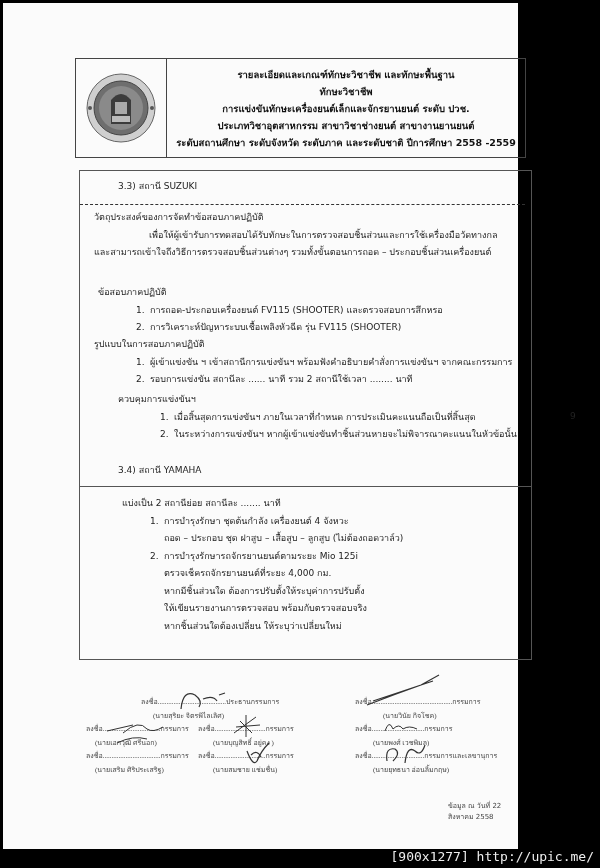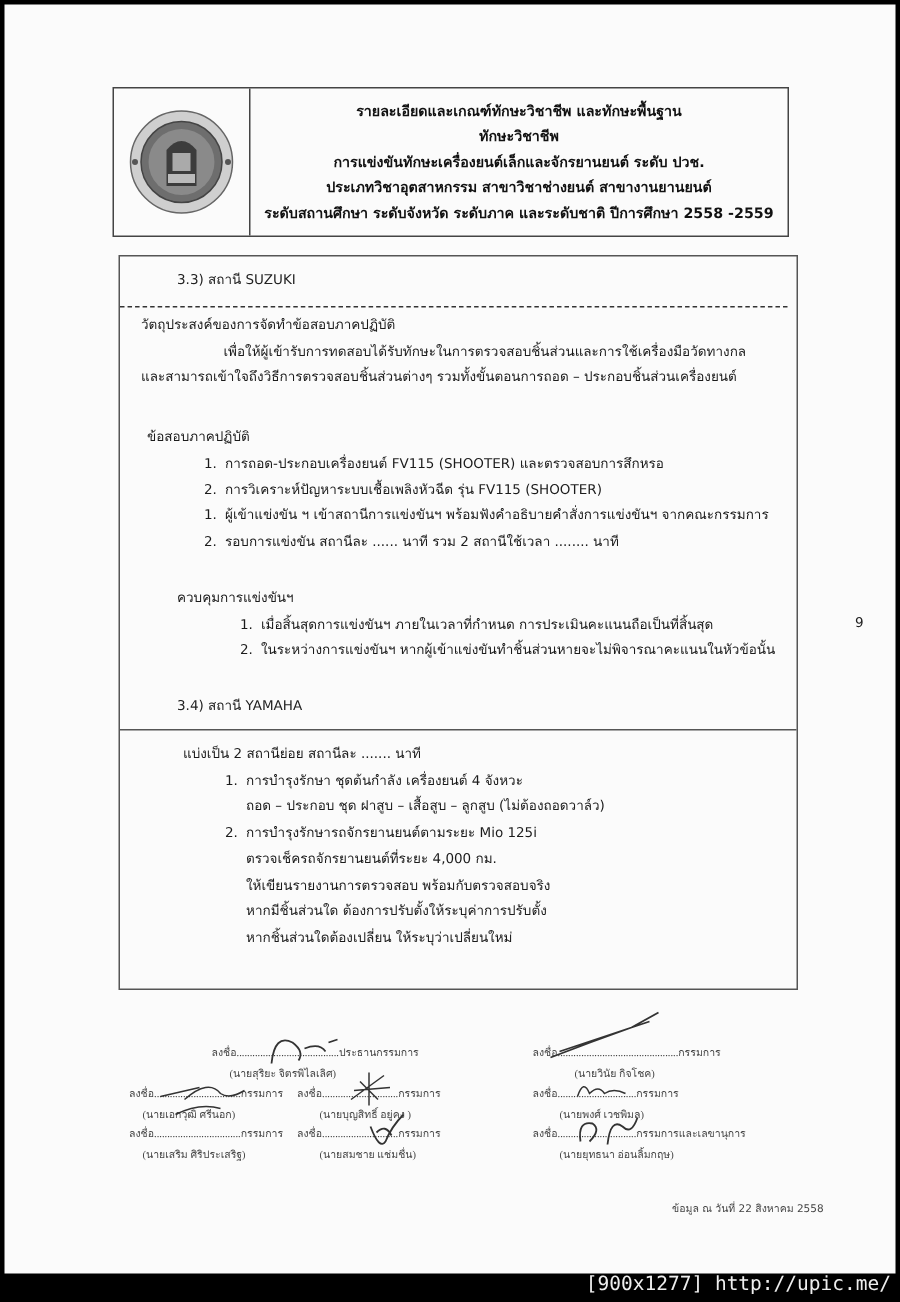--- a/index.html
+++ b/index.html
@@ -1,18 +1,18 @@
 <!DOCTYPE html>
 <html><head>
   <meta charset="utf-8">
   <style>
     * { box-sizing: border-box; margin: 0; padding: 0; }
     html, body { width: 600px; height: 868px; background: #000; overflow: hidden; }
     body { font-family: "DejaVu Sans", sans-serif; color: #1a1a1a; position: relative; }
-    .page { position: absolute; left: 3px; top: 3px; width: 594px; height: 846px; background: #fbfbfb; }
+    .page { position: absolute; left: 3px; top: 3px; width: 515px; height: 846px; background: #fbfbfb; }
     .header-box { position: absolute; left: 72px; top: 55px; width: 451px; height: 100px; border: 1px solid #444; display: flex; }
     .logo-cell { width: 91px; border-right: 1px solid #444; display: flex; align-items: center; justify-content: center; }
     .title-cell { flex: 1; display: flex; flex-direction: column; align-items: center; justify-content: center; font-weight: bold; font-size: 9.5px; line-height: 17px; color: #111; }
     .content-box { position: absolute; left: 76px; top: 167px; width: 453px; height: 490px; border: 1px solid #555; }
     .sec-head { position: absolute; left: 38px; font-size: 9px; color: #222; }
     .dashed-rule { position: absolute; left: 0; right: 6px; border-top: 1.5px dashed #333; }
     .solid-rule { position: absolute; left: 0; right: 0; border-top: 1px solid #555; }
     .blk { position: absolute; font-size: 9px; line-height: 17.5px; color: #1b1b1b; white-space: nowrap; }
     .bold { font-weight: normal; }
     .ol-item { padding-left: 38px; position: relative; }
@@ -67,20 +67,21 @@
         <span class="num">1.</span>
         <span>การถอด-ประกอบเครื่องยนต์ FV115 (SHOOTER) และตรวจสอบการสึกหรอ</span>
       </div>
       <div class="ol-item" style="margin-left:14px;">
         <span class="num">2.</span>
         <span>การวิเคราะห์ปัญหาระบบเชื้อเพลิงหัวฉีด รุ่น FV115  (SHOOTER)</span>
       </div>
     </div>
 
     <div class="blk" style="left:14px; top:165px;">
+      <div class="bold">รูปแบบในการสอบภาคปฏิบัติ</div>
       <div class="ol-item" style="margin-left:18px;">
         <span class="num">1.</span>
         <span>ผู้เข้าแข่งขัน ฯ  เข้าสถานีการแข่งขันฯ พร้อมฟังคำอธิบายคำสั่งการแข่งขันฯ จากคณะกรรมการ</span>
       </div>
       <div class="ol-item" style="margin-left:18px;">
         <span class="num">2.</span>
         <span>รอบการแข่งขัน  สถานีละ  ...... นาที  รวม 2  สถานีใช้เวลา  ........ นาที</span>
       </div>
     </div>
 
@@ -103,22 +104,22 @@
       <div>แบ่งเป็น 2 สถานีย่อย  สถานีละ  ....... นาที</div>
       <div class="ol-item" style="margin-left:4px;">
         <span class="num">1.</span>
         <div>การบำรุงรักษา  ชุดต้นกำลัง  เครื่องยนต์  4  จังหวะ</div>
         <div>ถอด – ประกอบ  ชุด  ฝาสูบ – เสื้อสูบ – ลูกสูบ (ไม่ต้องถอดวาล์ว)</div>
       </div>
       <div class="ol-item" style="margin-left:4px;">
         <span class="num">2.</span>
         <div>การบำรุงรักษารถจักรยานยนต์ตามระยะ Mio 125i</div>
         <div>ตรวจเช็ครถจักรยานยนต์ที่ระยะ 4,000  กม.</div>
+        <div>หากมีชิ้นส่วนใด  ต้องการปรับตั้งให้ระบุค่าการปรับตั้ง</div>
         <div>ให้เขียนรายงานการตรวจสอบ  พร้อมกับตรวจสอบจริง</div>
-        <div>หากมีชิ้นส่วนใด  ต้องการปรับตั้งให้ระบุค่าการปรับตั้ง</div>
         <div>หากชิ้นส่วนใดต้องเปลี่ยน  ให้ระบุว่าเปลี่ยนใหม่</div>
       </div>
     </div>
   </div>
 
   <div class="page-num">9</div>
 
   <div>
 
     <div class="sig" style="left:138px; top:693px;">

